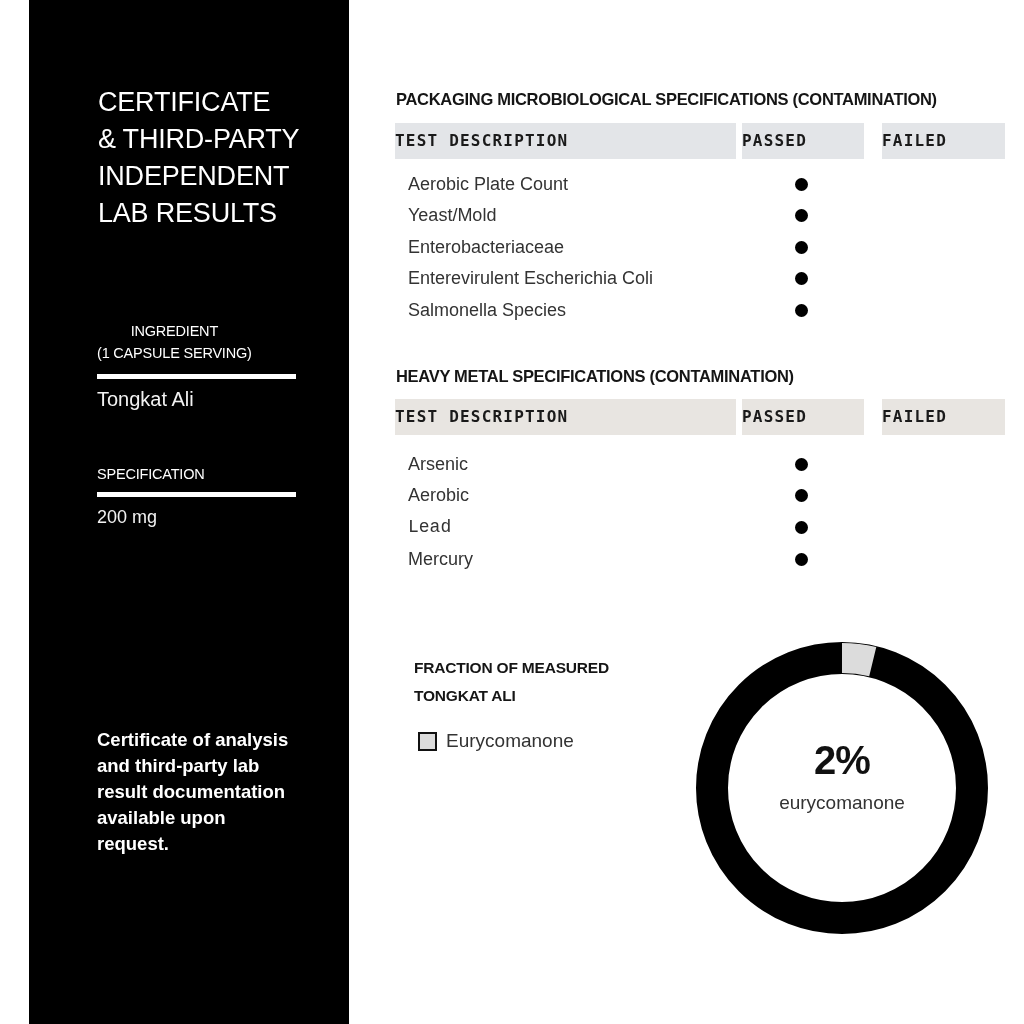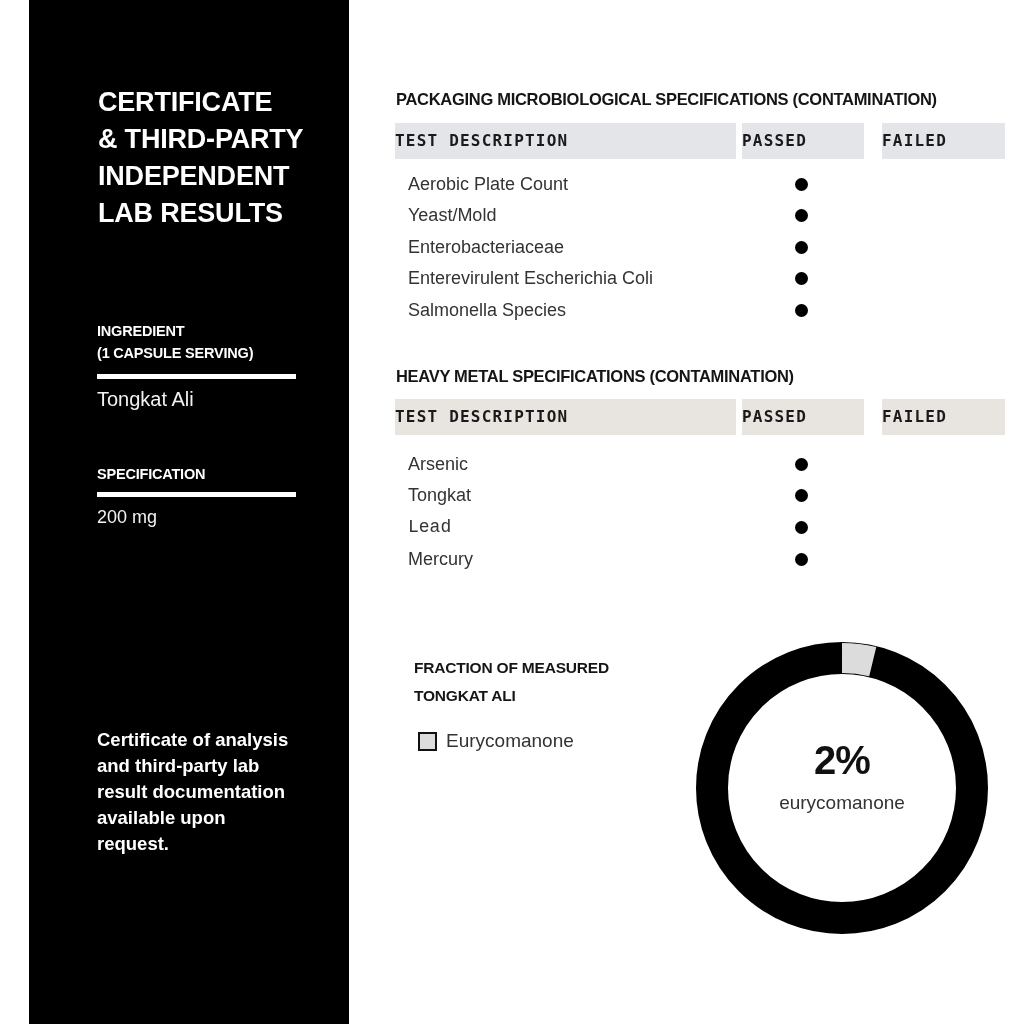--- a/index.html
+++ b/index.html
@@ -8,27 +8,27 @@
     background: #ffffff;
     font-family: "Liberation Sans", sans-serif;
     color: #111;
   }
   .side {
     position: absolute; left: 29px; top: 0; width: 320px; height: 1024px;
     background: #000000; color: #ffffff;
   }
   .side .title {
     position: absolute; left: 69px; top: 84px; width: 250px;
-    font-family: "Liberation Sans", sans-serif; font-weight: 700;
+    font-family: "Liberation Sans", sans-serif; font-weight: 400;
     font-size: 27px; line-height: 37px; letter-spacing: -0.2px;
   }
   .side .title div { white-space: nowrap; }
   .side .lbl {
-    position: absolute; left: 68px; font-weight: 700; font-size: 14.5px;
-    line-height: 22px; letter-spacing: -0.2px;
+    position: absolute; left: 68px; font-weight: 400; font-size: 14.5px;
+    line-height: 22px; letter-spacing: -0.2px; text-align: center;
   }
   .side .rule {
     position: absolute; left: 68px; width: 199px; height: 5px; background: #ffffff;
   }
   .side .val {
     position: absolute; left: 68px; font-size: 20px; font-weight: 400; color: #f2f2f2;
   }
   .side .val.small { font-size: 18px; }
   .side .note {
     position: absolute; left: 68px; top: 727px; width: 240px;
@@ -146,21 +146,21 @@
   <div class="thead warm" style="top:395px;">
     <div class="cell c1">TEST DESCRIPTION</div>
     <div class="cell c2">PASSED</div>
     <div class="cell c3">FAILED</div>
   </div>
   <div class="row" style="top:448px;text-decoration:underline;">
     <span class="name">Arsenic</span>
     <span class="dot"></span>
   </div>
   <div class="row" style="top:479px;">
-    <span class="name">Tongkat</span>
+    <span class="name">Aerobic</span>
     <span class="dot"></span>
   </div>
   <div class="row" style="top:511px;font-family:Liberation Mono, monospace;">
     <span class="name">Lead</span>
     <span class="dot"></span>
   </div>
   <div class="row" style="top:543px;">
     <span class="name">Mercury</span>
     <span class="dot"></span>
   </div>

